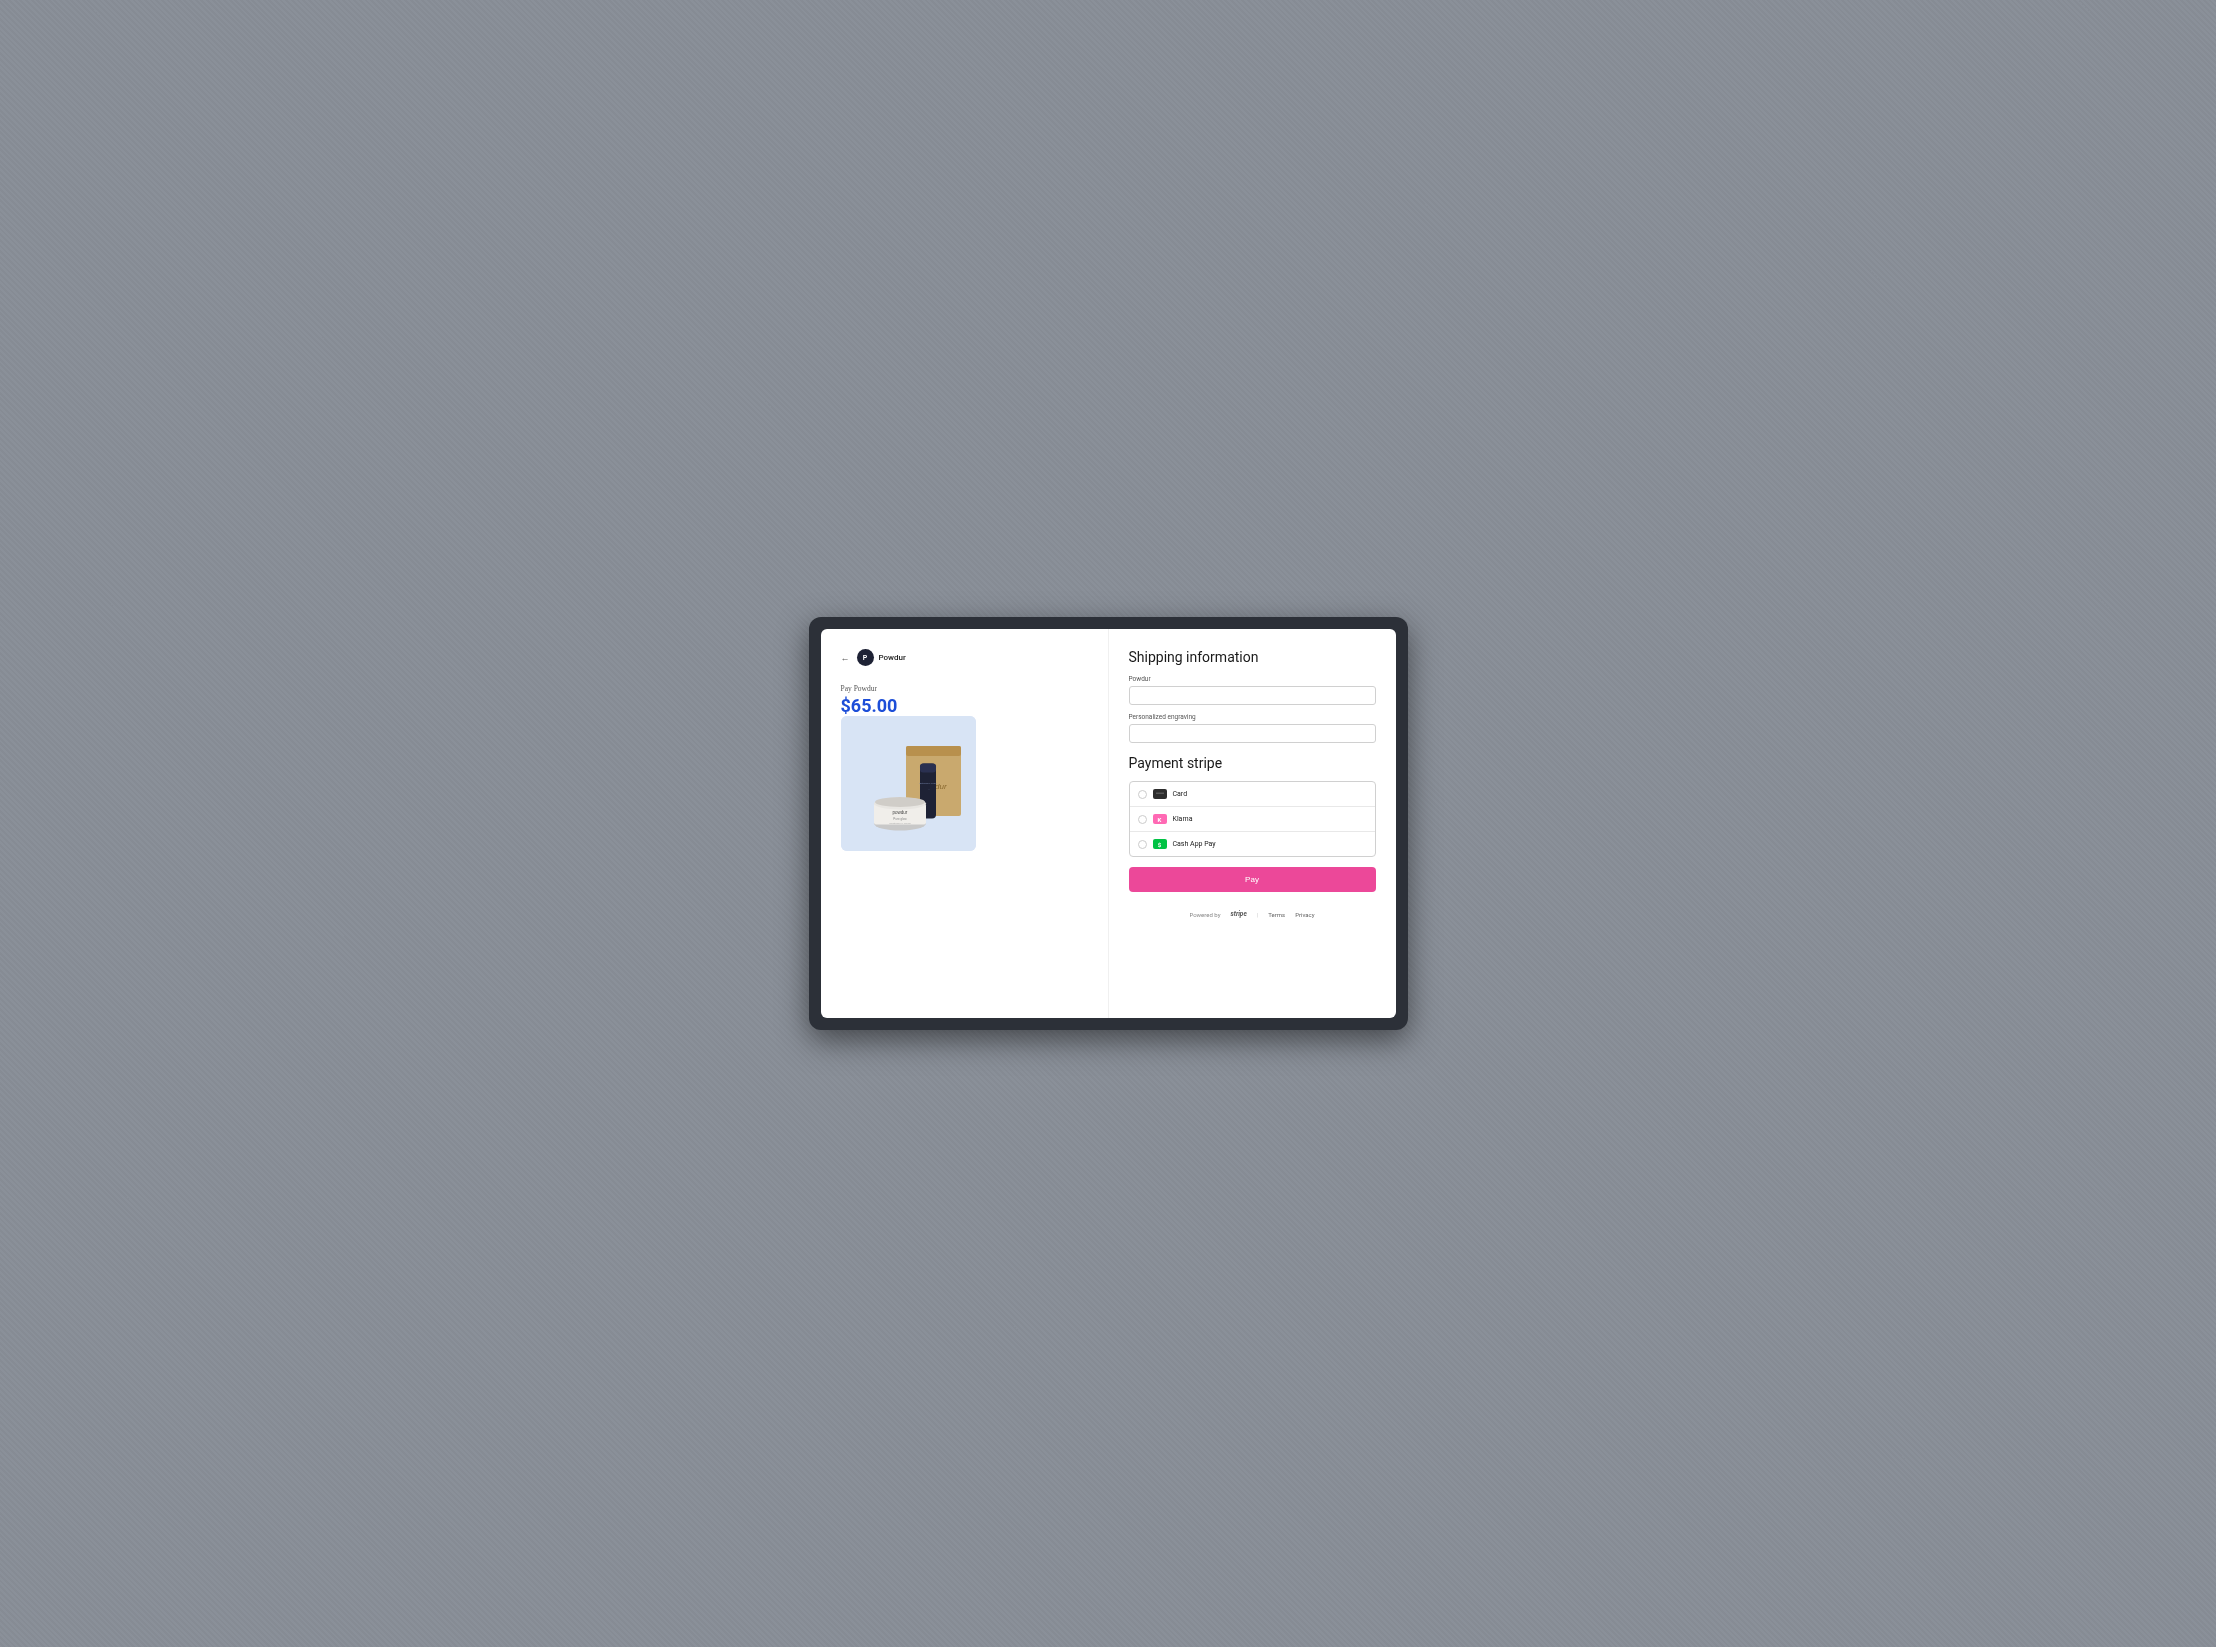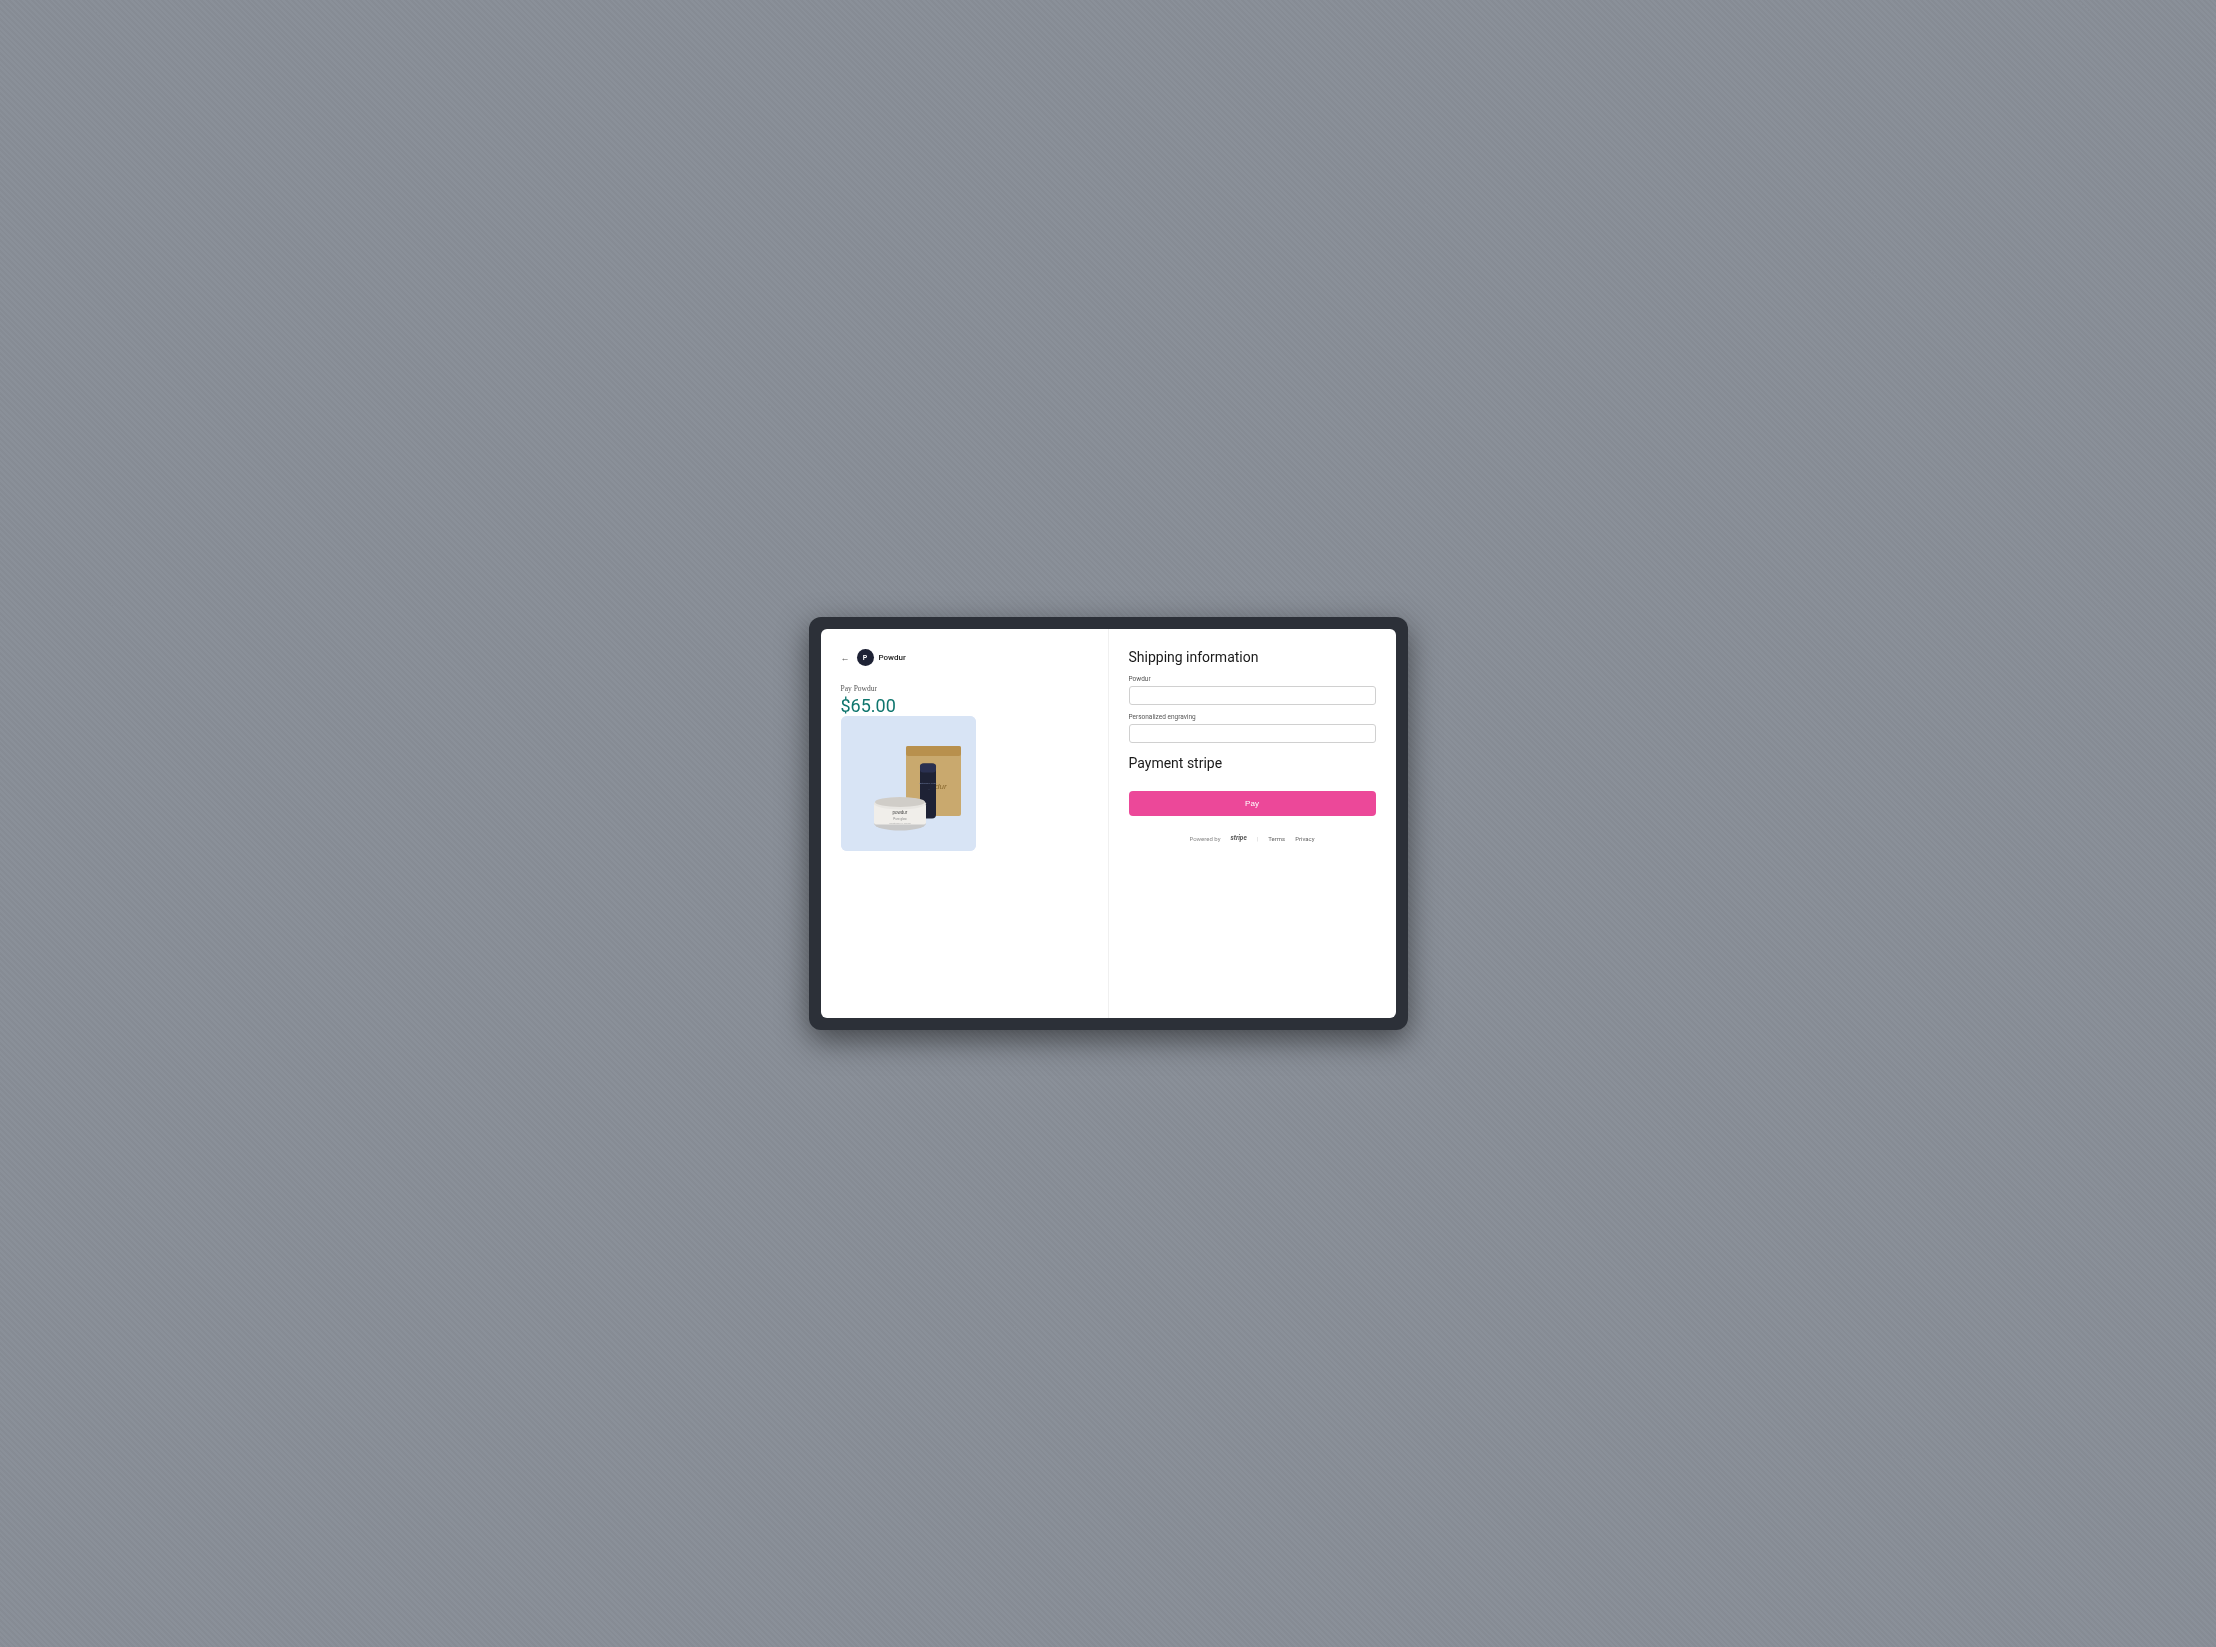--- a/index.html
+++ b/index.html
@@ -82,22 +82,22 @@
 
     .pay-label {
       font-size: 7.5px;
       color: #555;
       margin-bottom: 2px;
       font-family: Liberation Serif, serif;
     }
 
     .amount {
       font-size: 18px;
-      font-weight: 400;
-      color: #0f766e;
+      font-weight: 700;
+      color: #1d4ed8;
     }
 
     .product-image-container {
       width: 135px;
       height: 135px;
       background: #dde6f7;
       border-radius: 6px;
       display: flex;
       align-items: center;
       justify-content: center;
@@ -376,20 +376,45 @@
         <div class="field-label">Personalized engraving</div>
         <input class="text-input" type="text" placeholder="" style="">
       </div>
 
       
 
       
       <div class="payment-section">
         <h2 class="section-title">Payment stripe</h2>
 
+        <div class="payment-options">
+
+          <div class="payment-option">
+            <div class="radio-btn"></div>
+            <div class="payment-icon card-icon">
+              <svg width="8" height="6" viewBox="0 0 16 12" fill="none">
+                <rect width="16" height="12" rx="2" fill="#2c2c2c"></rect>
+                <rect y="3" width="16" height="3" fill="#555"></rect>
+              </svg>
+            </div>
+            <span class="payment-option-label">Card</span>
+          </div>
+
+          <div class="payment-option">
+            <div class="radio-btn"></div>
+            <div class="payment-icon klarna-icon">K</div>
+            <span class="payment-option-label">Klarna</span>
+          </div>
+
+          <div class="payment-option">
+            <div class="radio-btn"></div>
+            <div class="payment-icon cashapp-icon">$</div>
+            <span class="payment-option-label">Cash App Pay</span>
+          </div>
+        </div>
       </div>
 
       
       <button class="pay-button">Pay</button>
 
       
       <div class="footer-text">
         <span>Powered by</span>
         <span class="stripe-logo">stripe</span>
         <span class="footer-divider">|</span>

